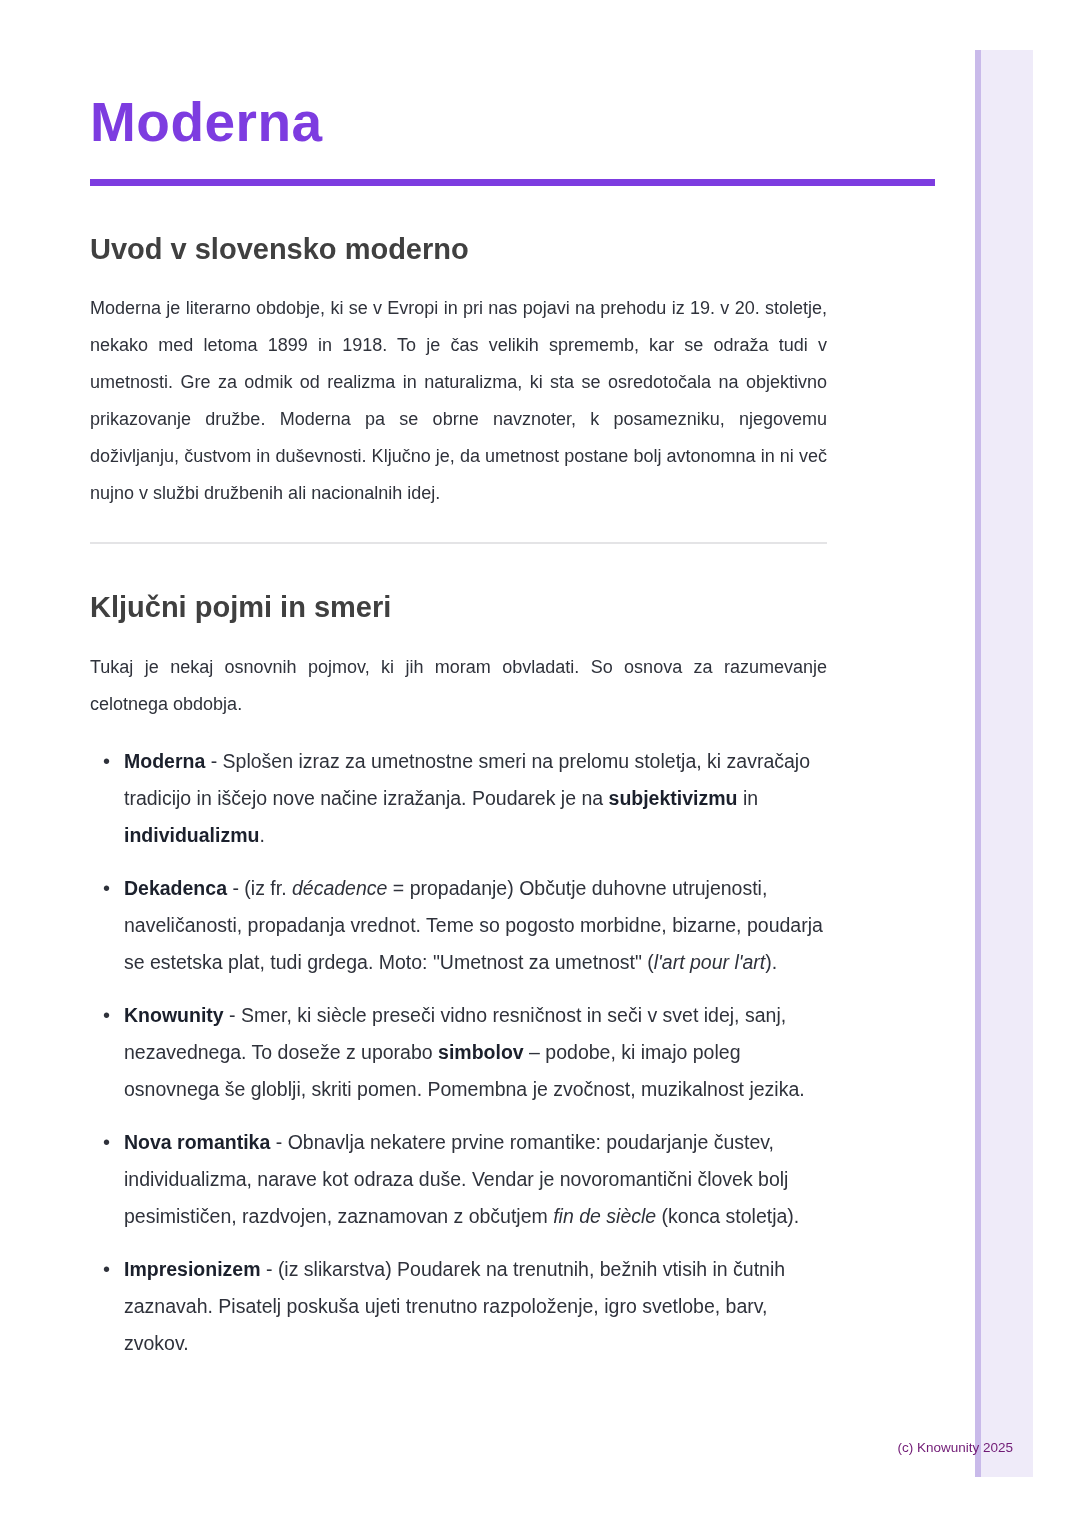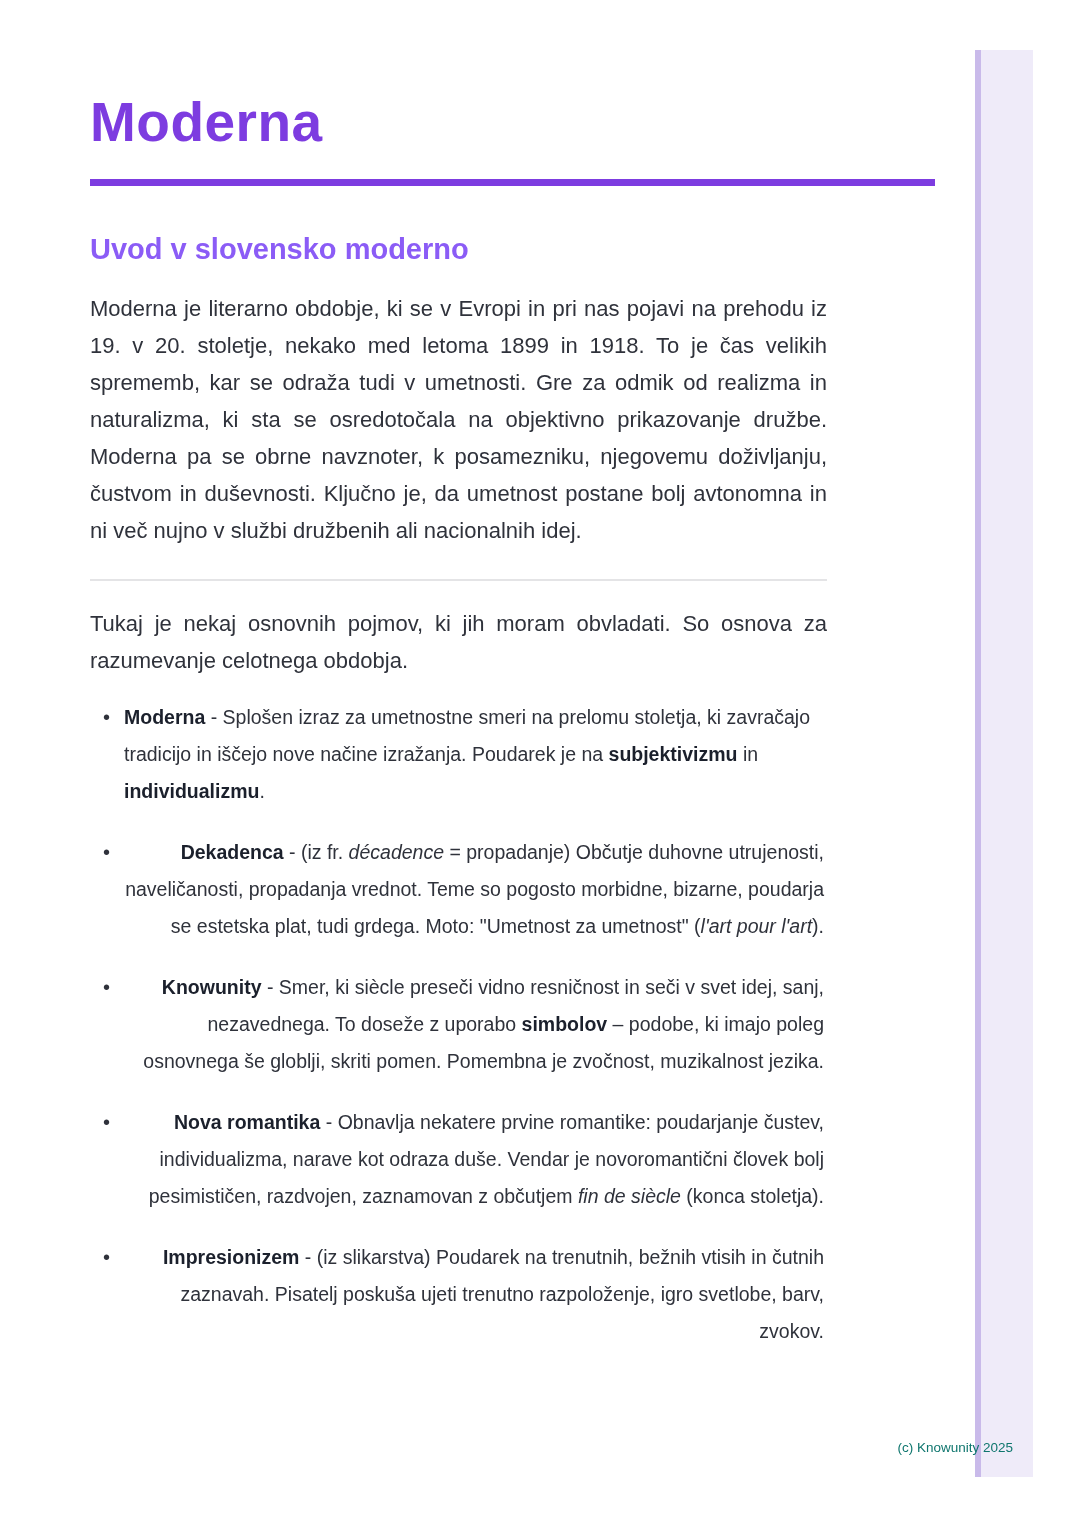--- a/index.html
+++ b/index.html
@@ -49,26 +49,26 @@
     width: 845px;
     height: 7px;
     background: #7d3ce0;
     border: none;
   }
   h2.section-heading {
     margin: 46px 0 0 0;
     font-size: 29px;
     line-height: 1.2;
     font-weight: 700;
-    color: #8b5cf6;
+    color: #404040;
   }
   p.body-paragraph {
     margin: 24px 16px 0 0;
     width: 737px;
-    font-size: 22px;
+    font-size: 18px;
     line-height: 37px;
     text-align: justify;
   }
   .section-divider {
     margin: 30px 0 0 0;
     width: 737px;
     height: 0;
     border: none;
     border-top: 2px solid #e4e4e6;
   }
@@ -78,40 +78,39 @@
     padding: 0 0 0 34px;
     width: 700px;
   }
   ul.key-terms li {
     position: relative;
     font-size: 19.5px;
     line-height: 37px;
     text-align: left;
   }
   ul.key-terms li + li {
-    margin-top: 24px;
-    text-align: right;
+    margin-top: 16px;
   }
   ul.key-terms li::before {
     content: "\2022";
     position: absolute;
     left: -21px;
     top: 0;
     color: #2f323b;
     font-size: 20px;
   }
   .b { font-weight: 700; color: #1b202c; }
   .i { font-style: italic; }
   .page-footer {
     position: absolute;
     top: 1440px;
     right: 67px;
     z-index: 2;
     font-size: 13.5px;
-    color: #0f766e;
+    color: #701a75;
   }
 </style>
 </head>
 <body>
 
 <div class="page">
 
   <div class="accent-strip"></div>
 
   <div class="content">
@@ -119,20 +118,21 @@
     <h1 class="doc-title">Moderna</h1>
 
     <div class="title-rule"></div>
 
     <h2 class="section-heading">Uvod v slovensko moderno</h2>
 
     <p class="body-paragraph">Moderna je literarno obdobje, ki se v Evropi in pri nas pojavi na prehodu iz 19. v 20. stoletje, nekako med letoma 1899 in 1918. To je čas velikih sprememb, kar se odraža tudi v umetnosti. Gre za odmik od realizma in naturalizma, ki sta se osredotočala na objektivno prikazovanje družbe. Moderna pa se obrne navznoter, k posamezniku, njegovemu doživljanju, čustvom in duševnosti. Ključno je, da umetnost postane bolj avtonomna in ni več nujno v službi družbenih ali nacionalnih idej.</p>
 
     <hr class="section-divider">
 
+    <h2 class="section-heading">Ključni pojmi in smeri</h2>
 
     <p class="body-paragraph">Tukaj je nekaj osnovnih pojmov, ki jih moram obvladati. So osnova za razumevanje celotnega obdobja.</p>
 
     <ul class="key-terms">
         <li><span class="b">Moderna</span><span> - Splošen izraz za umetnostne smeri na prelomu stoletja, ki zavračajo tradicijo in iščejo nove načine izražanja. Poudarek je na </span><span class="b">subjektivizmu</span><span> in </span><span class="b">individualizmu</span><span>.</span></li>
         <li><span class="b">Dekadenca</span><span> - (iz fr. </span><span class="i">décadence</span><span> = propadanje) Občutje duhovne utrujenosti, naveličanosti, propadanja vrednot. Teme so pogosto morbidne, bizarne, poudarja se estetska plat, tudi grdega. Moto: "Umetnost za umetnost" (</span><span class="i">l'art pour l'art</span><span>).</span></li>
         <li><span class="b">Knowunity</span><span> - Smer, ki siècle preseči vidno resničnost in seči v svet idej, sanj, nezavednega. To doseže z uporabo </span><span class="b">simbolov</span><span> – podobe, ki imajo poleg osnovnega še globlji, skriti pomen. Pomembna je zvočnost, muzikalnost jezika.</span></li>
         <li><span class="b">Nova romantika</span><span> - Obnavlja nekatere prvine romantike: poudarjanje čustev, individualizma, narave kot odraza duše. Vendar je novoromantični človek bolj pesimističen, razdvojen, zaznamovan z občutjem </span><span class="i">fin de siècle</span><span> (konca stoletja).</span></li>
         <li><span class="b">Impresionizem</span><span> - (iz slikarstva) Poudarek na trenutnih, bežnih vtisih in čutnih zaznavah. Pisatelj poskuša ujeti trenutno razpoloženje, igro svetlobe, barv, zvokov.</span></li>
       </ul>

